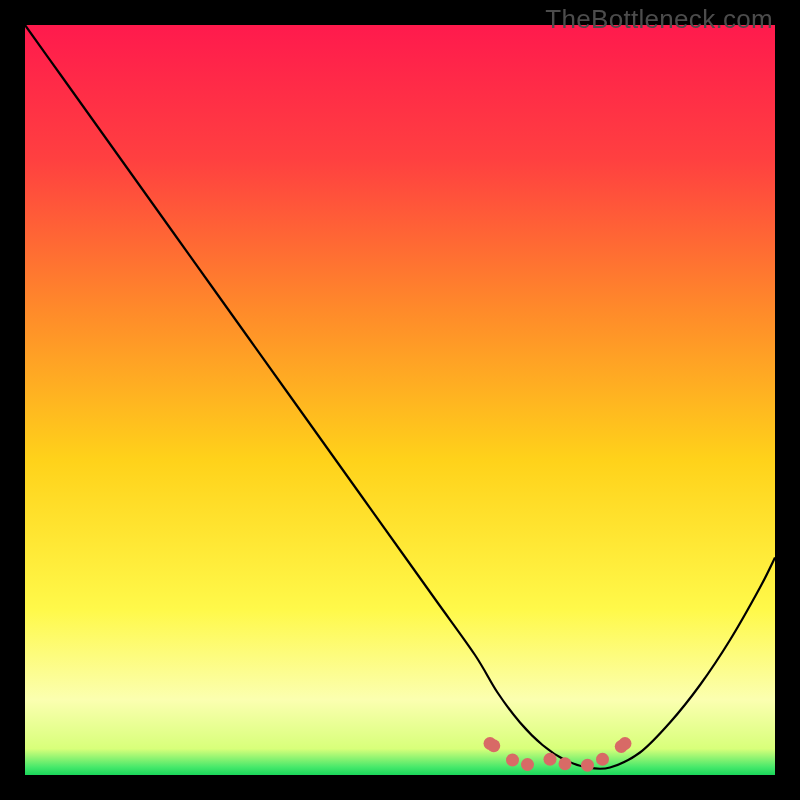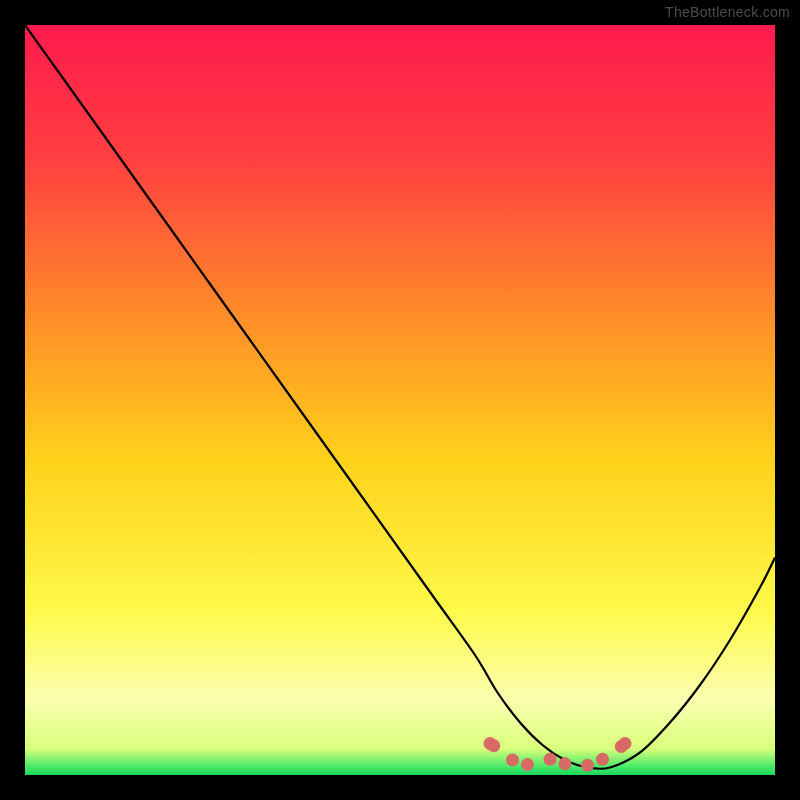--- a/index.html
+++ b/index.html
@@ -13,23 +13,23 @@
   }
   .wrap {
     position: relative;
     width: 800px;
     height: 800px;
     background: #000;
   }
   .watermark {
     position: absolute;
     top: 4px;
-    right: 10px;
+    right: 27px;
     color: #4c4c4c;
-    font-size: 14px;
+    font-size: 26px;
     font-weight: 400;
     letter-spacing: 0.3px;
     z-index: 10;
   }
   .plot {
     position: absolute;
     left: 25px;
     top: 25px;
     width: 750px;
     height: 750px;

